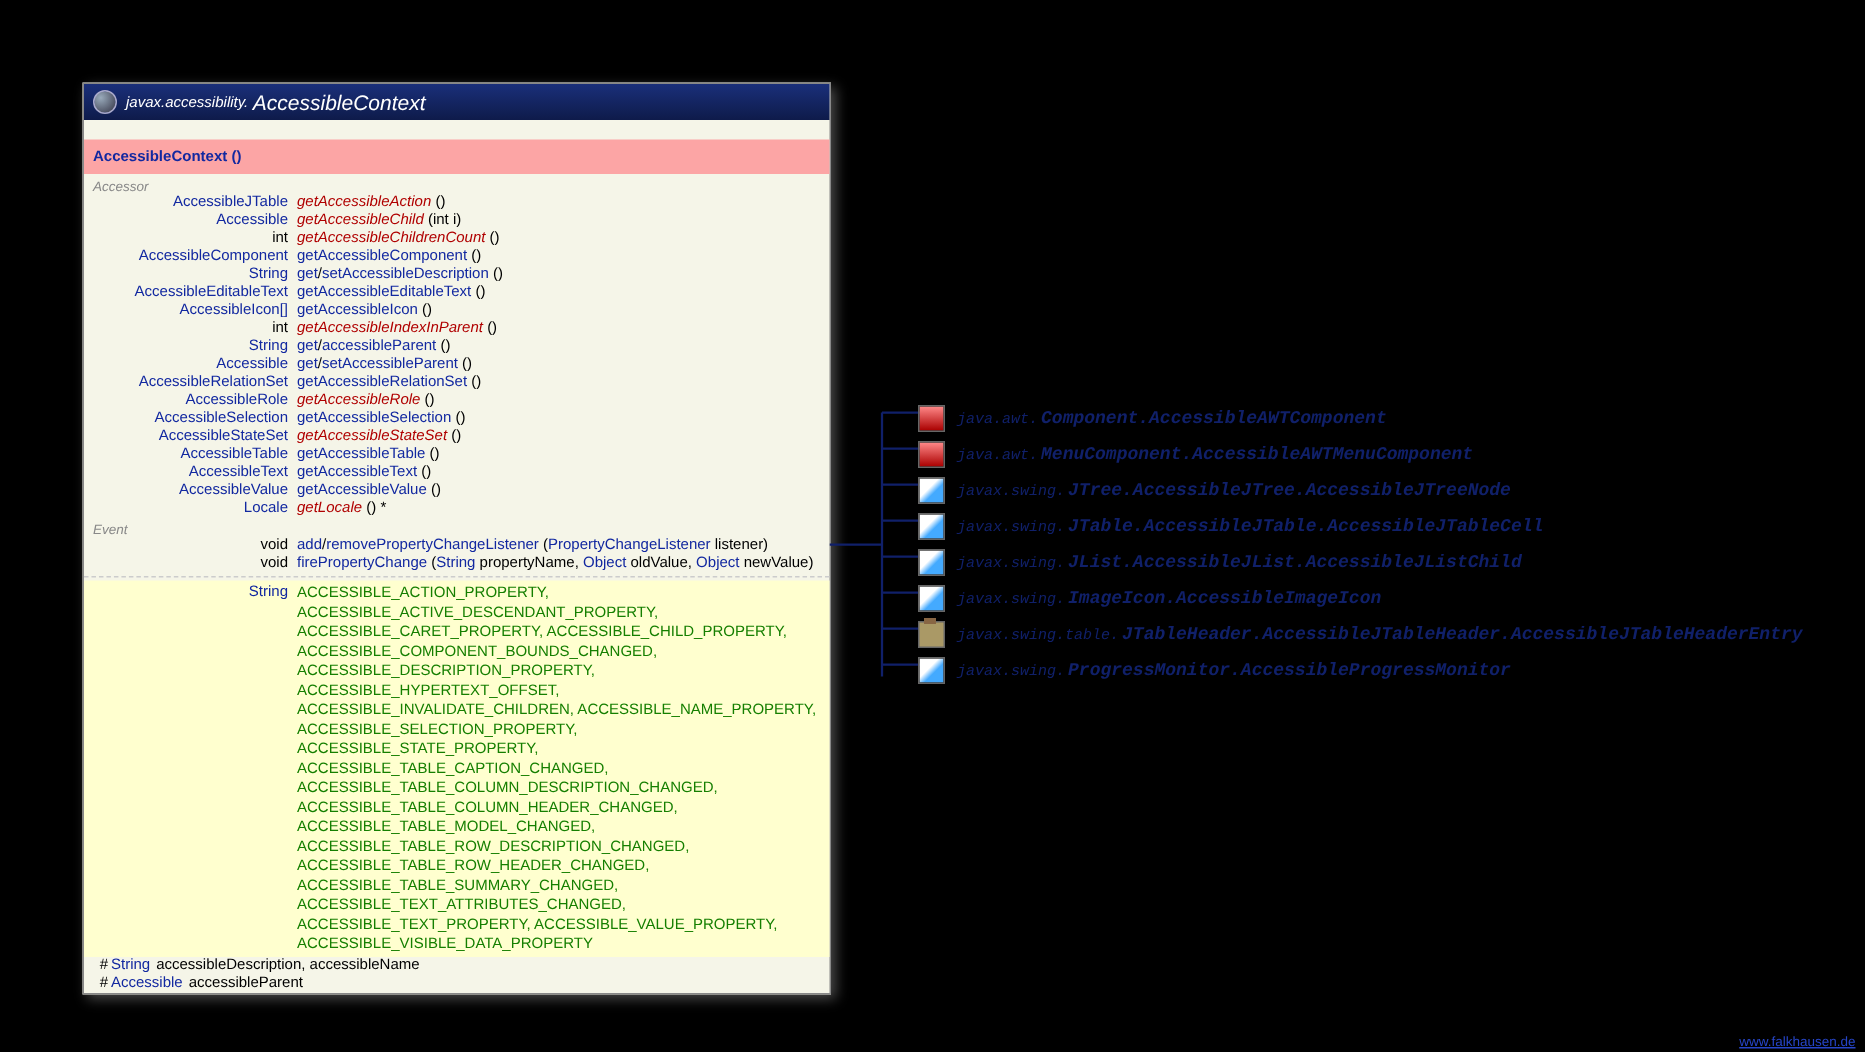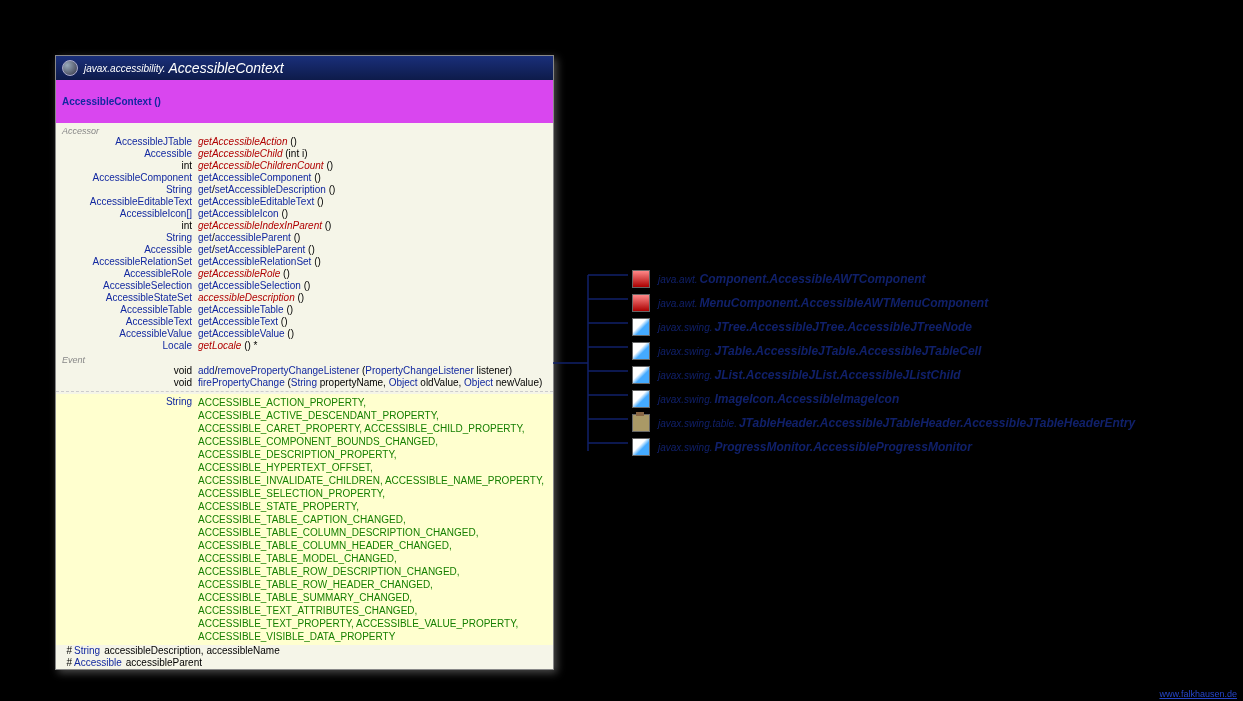--- a/index.html
+++ b/index.html
@@ -40,24 +40,25 @@
   .card-header .pkg {
     font-size: 10px;
     margin-right: 3px;
   }
   .card-header .cls {
     font-weight: normal;
     font-size: 14px;
     font-style: italic;
   }
   .constructor-row {
-    background: #d946ef;
-    padding: 16px 6px;
+    background: #fca5a5;
+    padding: 6px 6px;
     color: #1228a0;
     font-weight: bold;
+    margin-top: 13px;
   }
   .section-label {
     color: #888;
     font-style: italic;
     padding: 3px 6px 0 6px;
     font-size: 9px;
   }
   .member-row {
     display: flex;
     padding: 0px 6px;
@@ -92,22 +93,23 @@
   .field-row {
     display:flex;
     padding:0 6px;
     line-height:12px;
   }
   .hash { width: 10px; text-align:right; padding-right:2px; flex-shrink:0;}
   .field-type { color:#1228a0; padding-right:4px;}
   
   .impl-list {
     position: absolute;
-    left: 632px;
+    left: 612px;
     top: 267px;
+    font-family: Liberation Mono, monospace;
   }
   .impl-row {
     display: flex;
     align-items: center;
     height: 24px;
     margin-bottom: 0px;
     position: relative;
   }
   .impl-icon {
     width: 16px; height: 16px;
@@ -201,21 +203,21 @@
       <div class="member-row">
         <div class="rt">AccessibleRole</div>
         <div><span class="nm-red">getAccessibleRole</span> <span class="params">()</span></div>
       </div>
       <div class="member-row">
         <div class="rt">AccessibleSelection</div>
         <div><span class="nm-blue">getAccessibleSelection</span> <span class="params">()</span></div>
       </div>
       <div class="member-row">
         <div class="rt">AccessibleStateSet</div>
-        <div><span class="nm-red">accessibleDescription</span> <span class="params">()</span></div>
+        <div><span class="nm-red">getAccessibleStateSet</span> <span class="params">()</span></div>
       </div>
       <div class="member-row">
         <div class="rt">AccessibleTable</div>
         <div><span class="nm-blue">getAccessibleTable</span> <span class="params">()</span></div>
       </div>
       <div class="member-row">
         <div class="rt">AccessibleText</div>
         <div><span class="nm-blue">getAccessibleText</span> <span class="params">()</span></div>
       </div>
       <div class="member-row">

